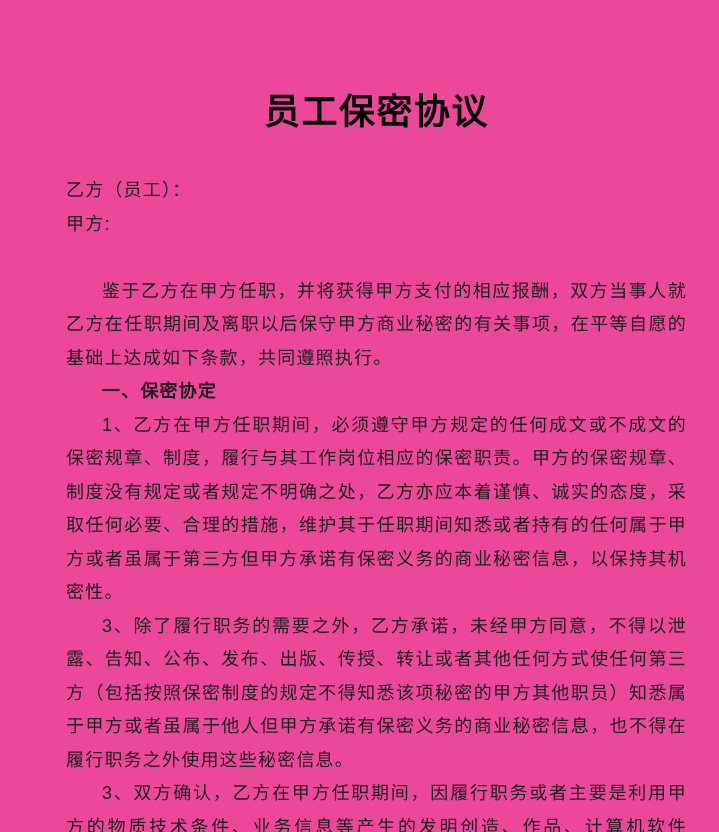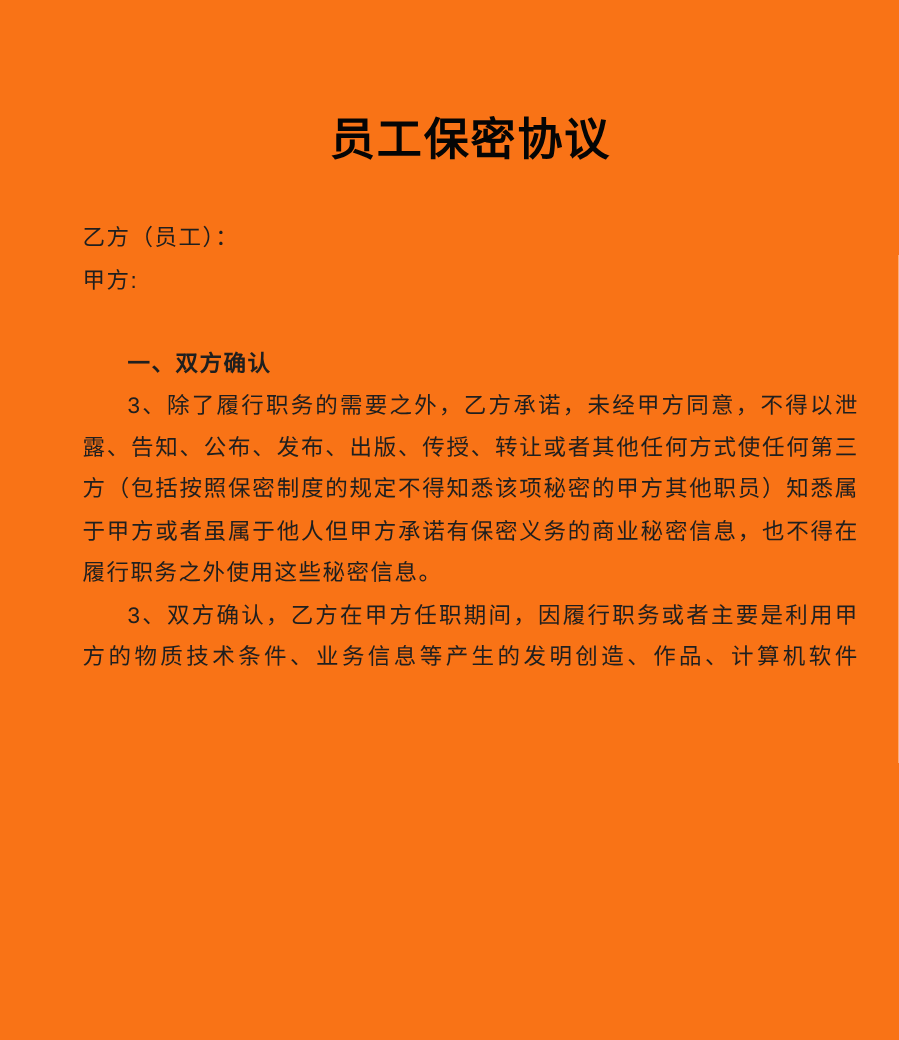--- a/index.html
+++ b/index.html
@@ -7,21 +7,21 @@
     padding: 0;
     background: #ffffff;
   }
   .page {
     position: relative;
     width: 719px;
     height: 832px;
     box-sizing: border-box;
     padding: 0 32px 0 66px;
     overflow: hidden;
-    background: #f97316;
+    background: #ec4899;
     font-family: "Liberation Sans", sans-serif;
     color: #1f1f1f;
   }
   .doc-title {
     margin: 88px 0 0 0;
     font-size: 36px;
     line-height: 48px;
     font-weight: 700;
     letter-spacing: 1.5px;
     text-align: center;
@@ -61,22 +61,24 @@
   <h1 class="doc-title">员工保密协议</h1>
 
   <div class="doc-body">
 
     <div class="line">乙方（员工）：</div>
 
     <div class="line">甲方:</div>
 
     <div class="spacer-line"></div>
 
+    <p class="para">鉴于乙方在甲方任职，并将获得甲方支付的相应报酬，双方当事人就乙方在任职期间及离职以后保守甲方商业秘密的有关事项，在平等自愿的基础上达成如下条款，共同遵照执行。</p>
 
-    <p class="section-heading">一、双方确认</p>
+    <p class="section-heading">一、保密协定</p>
 
+    <p class="para">1、乙方在甲方任职期间，必须遵守甲方规定的任何成文或不成文的保密规章、制度，履行与其工作岗位相应的保密职责。甲方的保密规章、制度没有规定或者规定不明确之处，乙方亦应本着谨慎、诚实的态度，采取任何必要、合理的措施，维护其于任职期间知悉或者持有的任何属于甲方或者虽属于第三方但甲方承诺有保密义务的商业秘密信息，以保持其机密性。</p>
 
     <p class="para">3、除了履行职务的需要之外，乙方承诺，未经甲方同意，不得以泄露、告知、公布、发布、出版、传授、转让或者其他任何方式使任何第三方（包括按照保密制度的规定不得知悉该项秘密的甲方其他职员）知悉属于甲方或者虽属于他人但甲方承诺有保密义务的商业秘密信息，也不得在履行职务之外使用这些秘密信息。</p>
 
     <p class="para clipped">3、双方确认，乙方在甲方任职期间，因履行职务或者主要是利用甲方的物质技术条件、业务信息等产生的发明创造、作品、计算机软件</p>
 
   </div>
 </div>
 
 </body></html>

